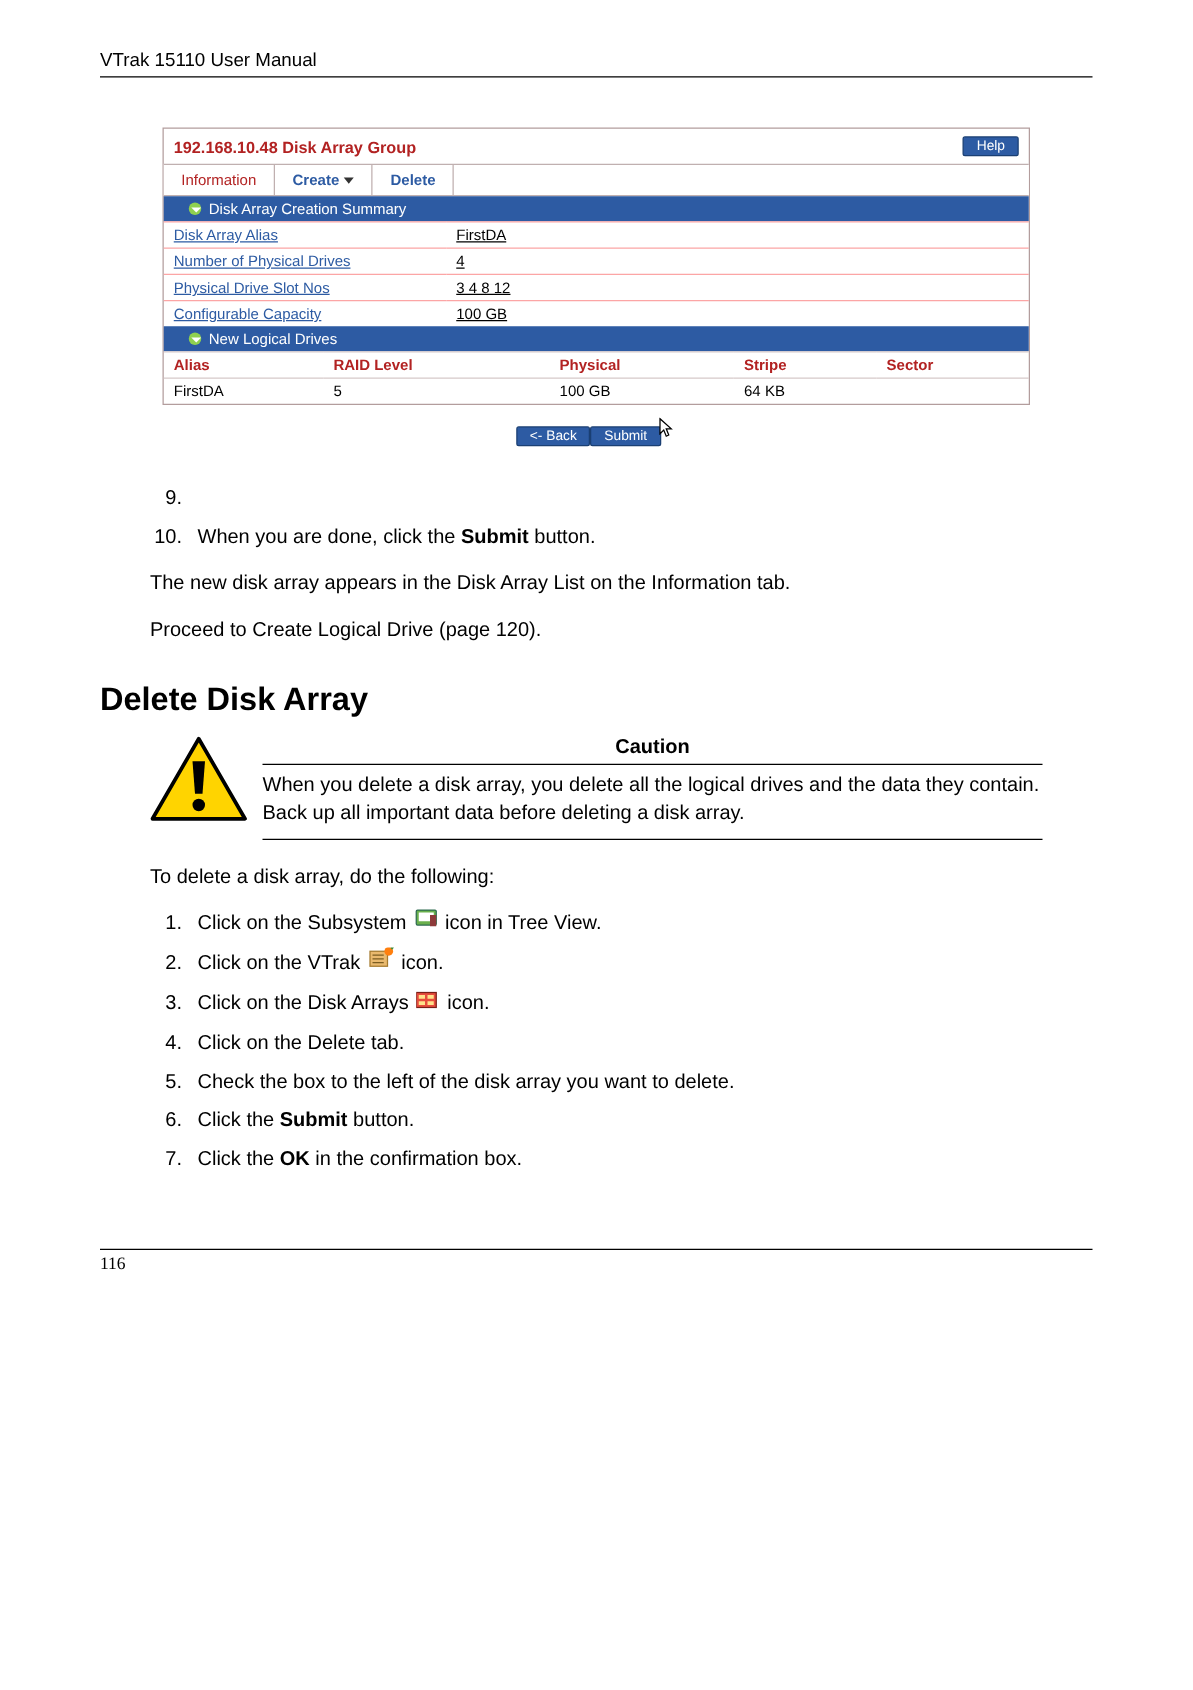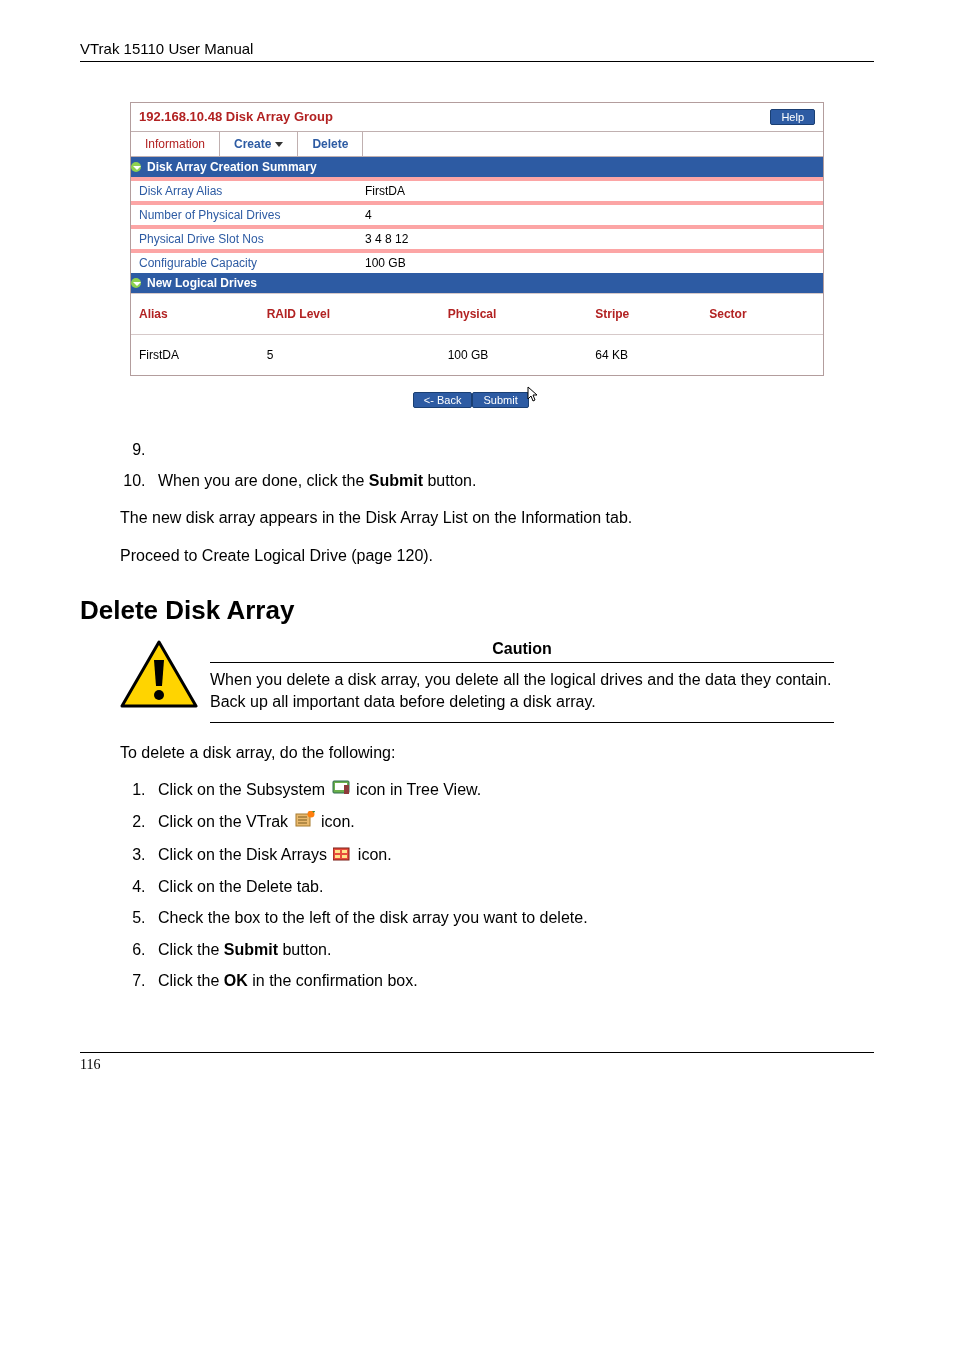--- a/index.html
+++ b/index.html
@@ -22,21 +22,21 @@
   
   .ui-panel {
     margin: 0 50px 30px 50px;
     border: 1px solid #b39d9d;
     background: #fff;
     font-size: 12px;
   }
   .ui-titlebar {
     display: flex;
     justify-content: space-between;
-    align-items: flex-start;
+    align-items: center;
     padding: 6px 8px 6px 8px;
   }
   .ui-title {
     color: #b22222;
     font-weight: bold;
     font-size: 13px;
   }
   .help-btn {
     background: #2d5ba3;
     color: #ffffff;
@@ -69,22 +69,22 @@
   .caret-down {
     display:inline-block;
     width:0;height:0;
     border-left:4px solid transparent;
     border-right:4px solid transparent;
     border-top:5px solid #333;
   }
   .section-header {
     background: #2d5ba3;
     color: #fff;
-    font-weight: bold;
-    padding: 3px 0;
+    font-weight: normal;
+    padding: 3px 20px;
     font-size: 12px;
     display: flex;
     align-items: center;
     gap: 6px;
   }
   .section-header .dot {
     display:inline-block;
     width:10px;height:10px;
     background:#8fd14f;
     border-radius:50%;
@@ -97,35 +97,36 @@
     width:0;height:0;
     border-left:4px solid transparent;
     border-right:4px solid transparent;
     border-top:4px solid #fff;
   }
   table.kv {
     width: 100%;
     border-collapse: collapse;
   }
   table.kv td {
-    border-top: 4px solid #fca5a5;
+    border-top: 1px solid #fca5a5;
     padding: 3px 8px;
     font-size: 12px;
+    text-decoration: underline;
   }
   table.kv td.key {
     color: #2d5ba3;
     width: 210px;
   }
   table.grid {
     width: 100%;
     border-collapse: collapse;
   }
   table.grid th, table.grid td {
     text-align: left;
-    padding: 13px 8px;
+    padding: 3px 8px;
     font-size: 12px;
     border-top: 1px solid #d6c9c9;
   }
   table.grid th {
     color: #b22222;
     font-weight: bold;
   }
   .btn-row {
     text-align: center;
     padding: 8px 0 4px 0;

